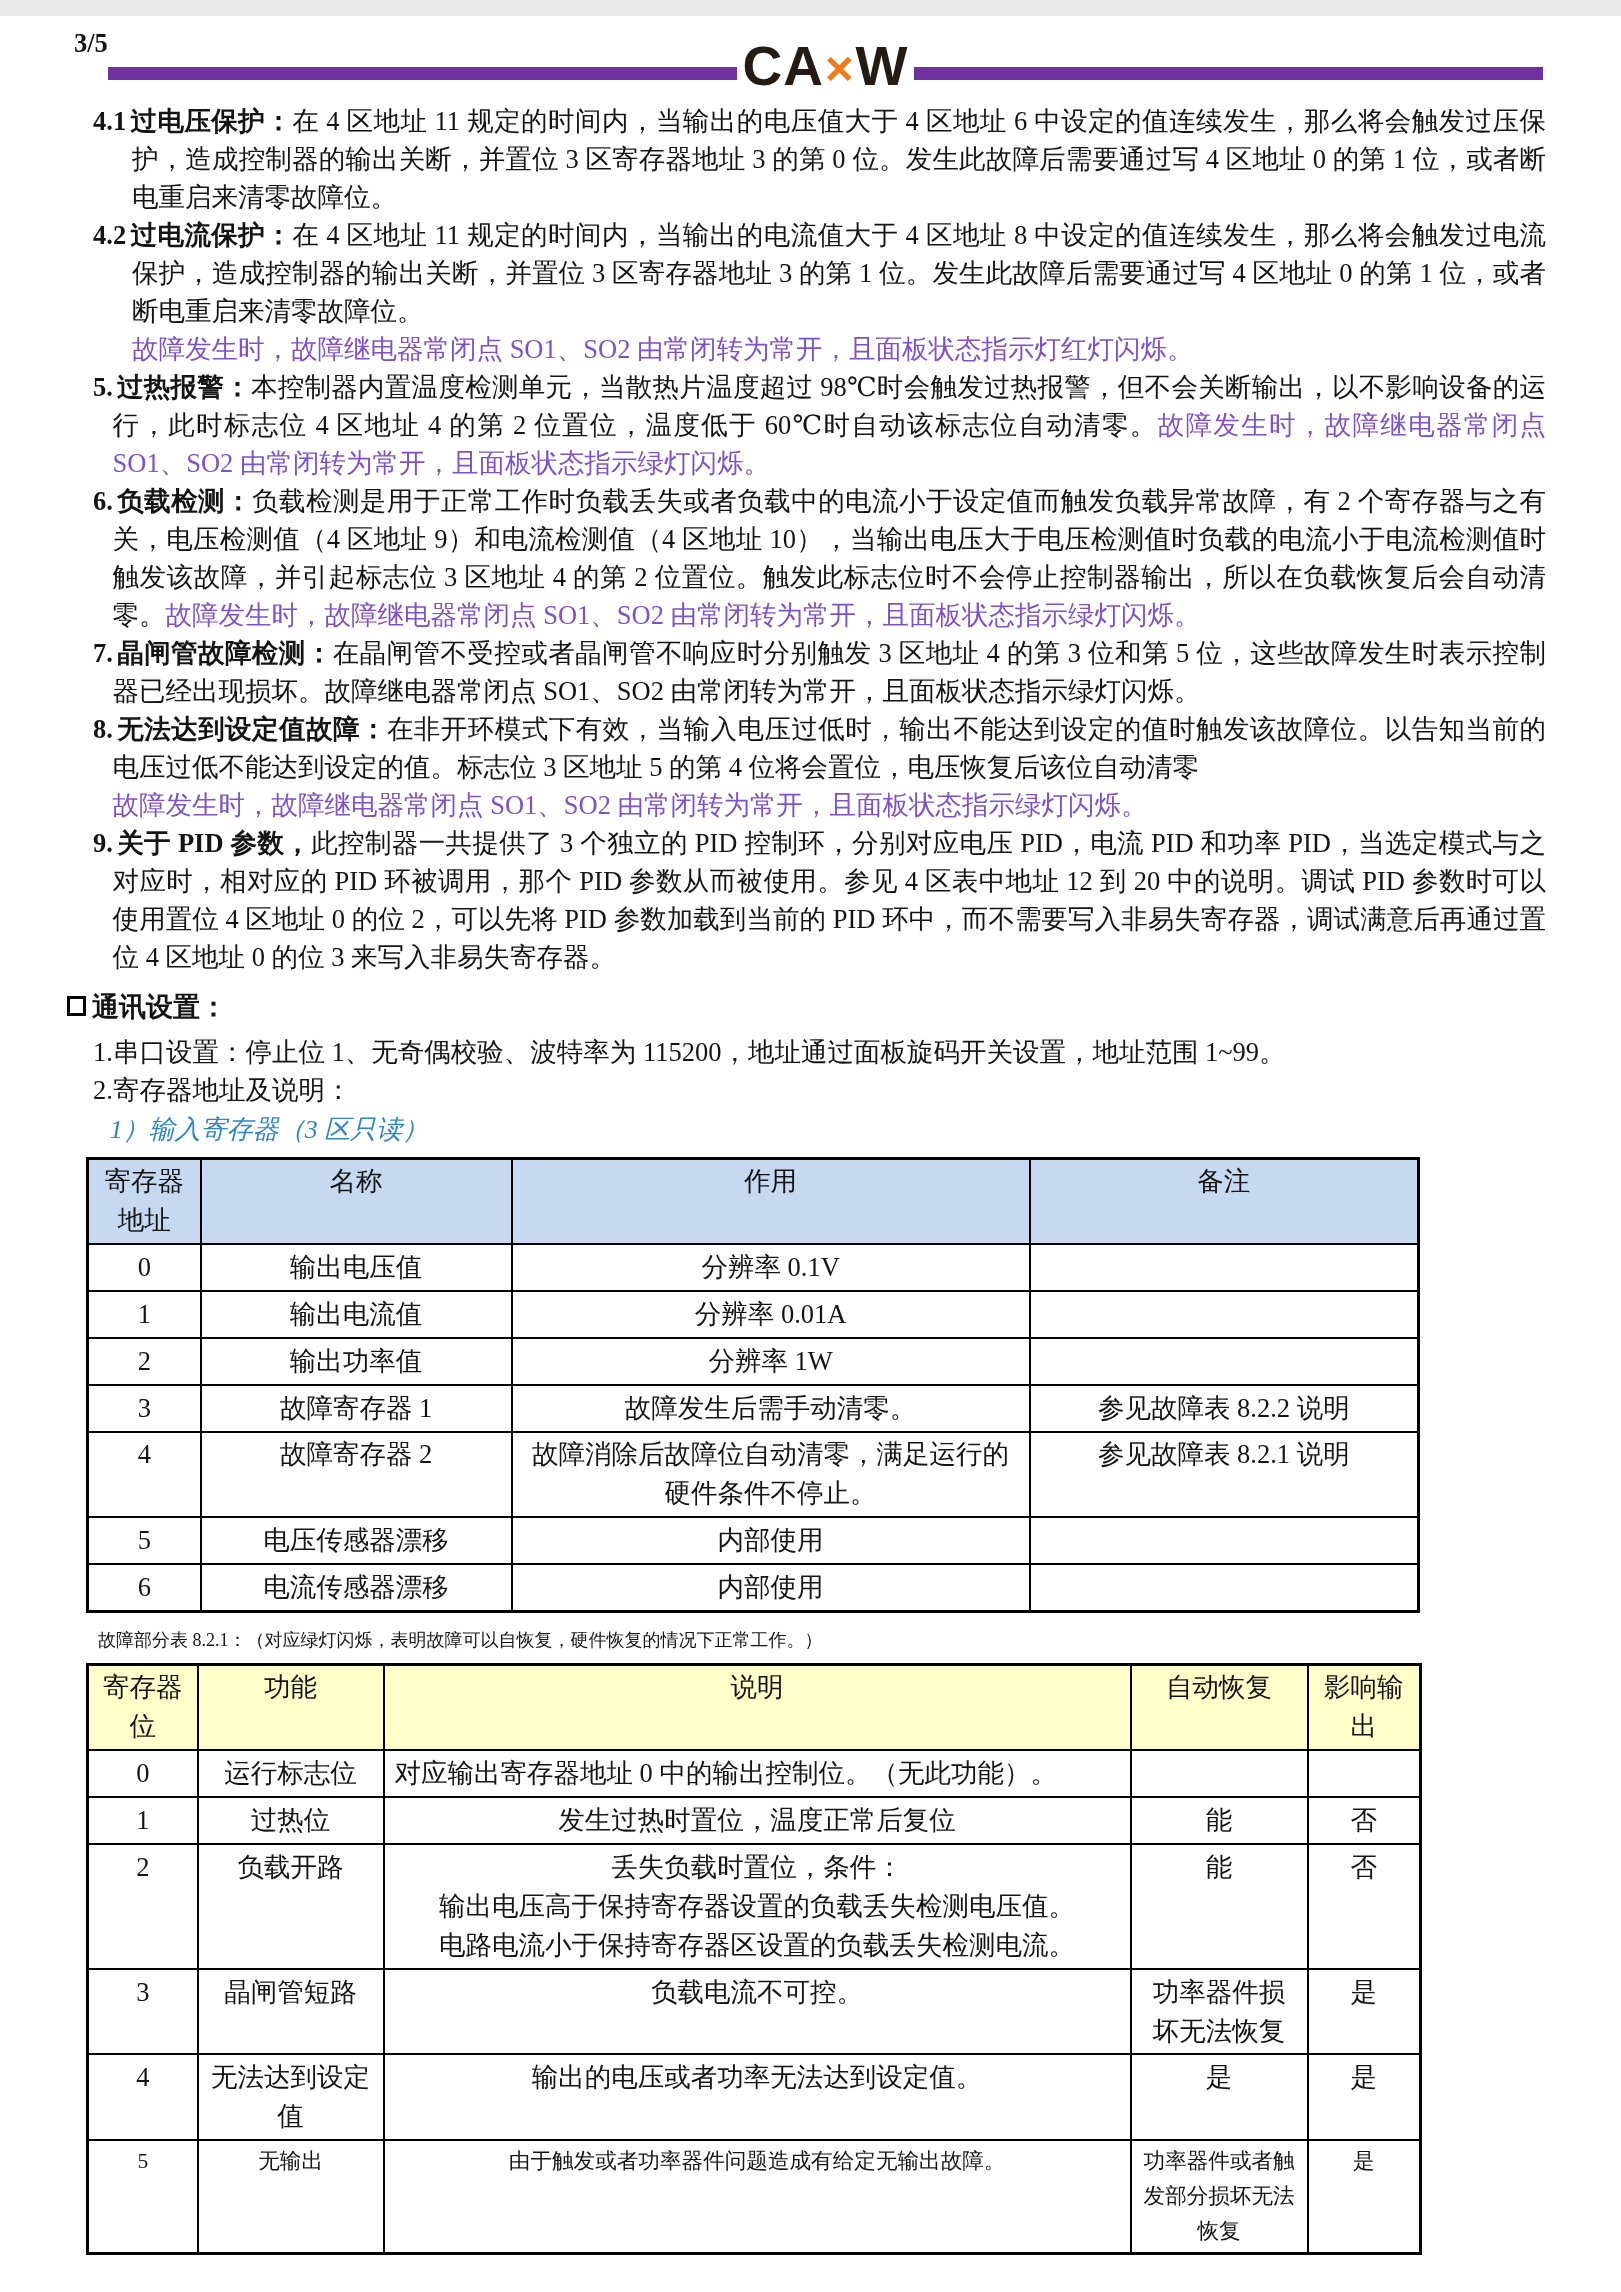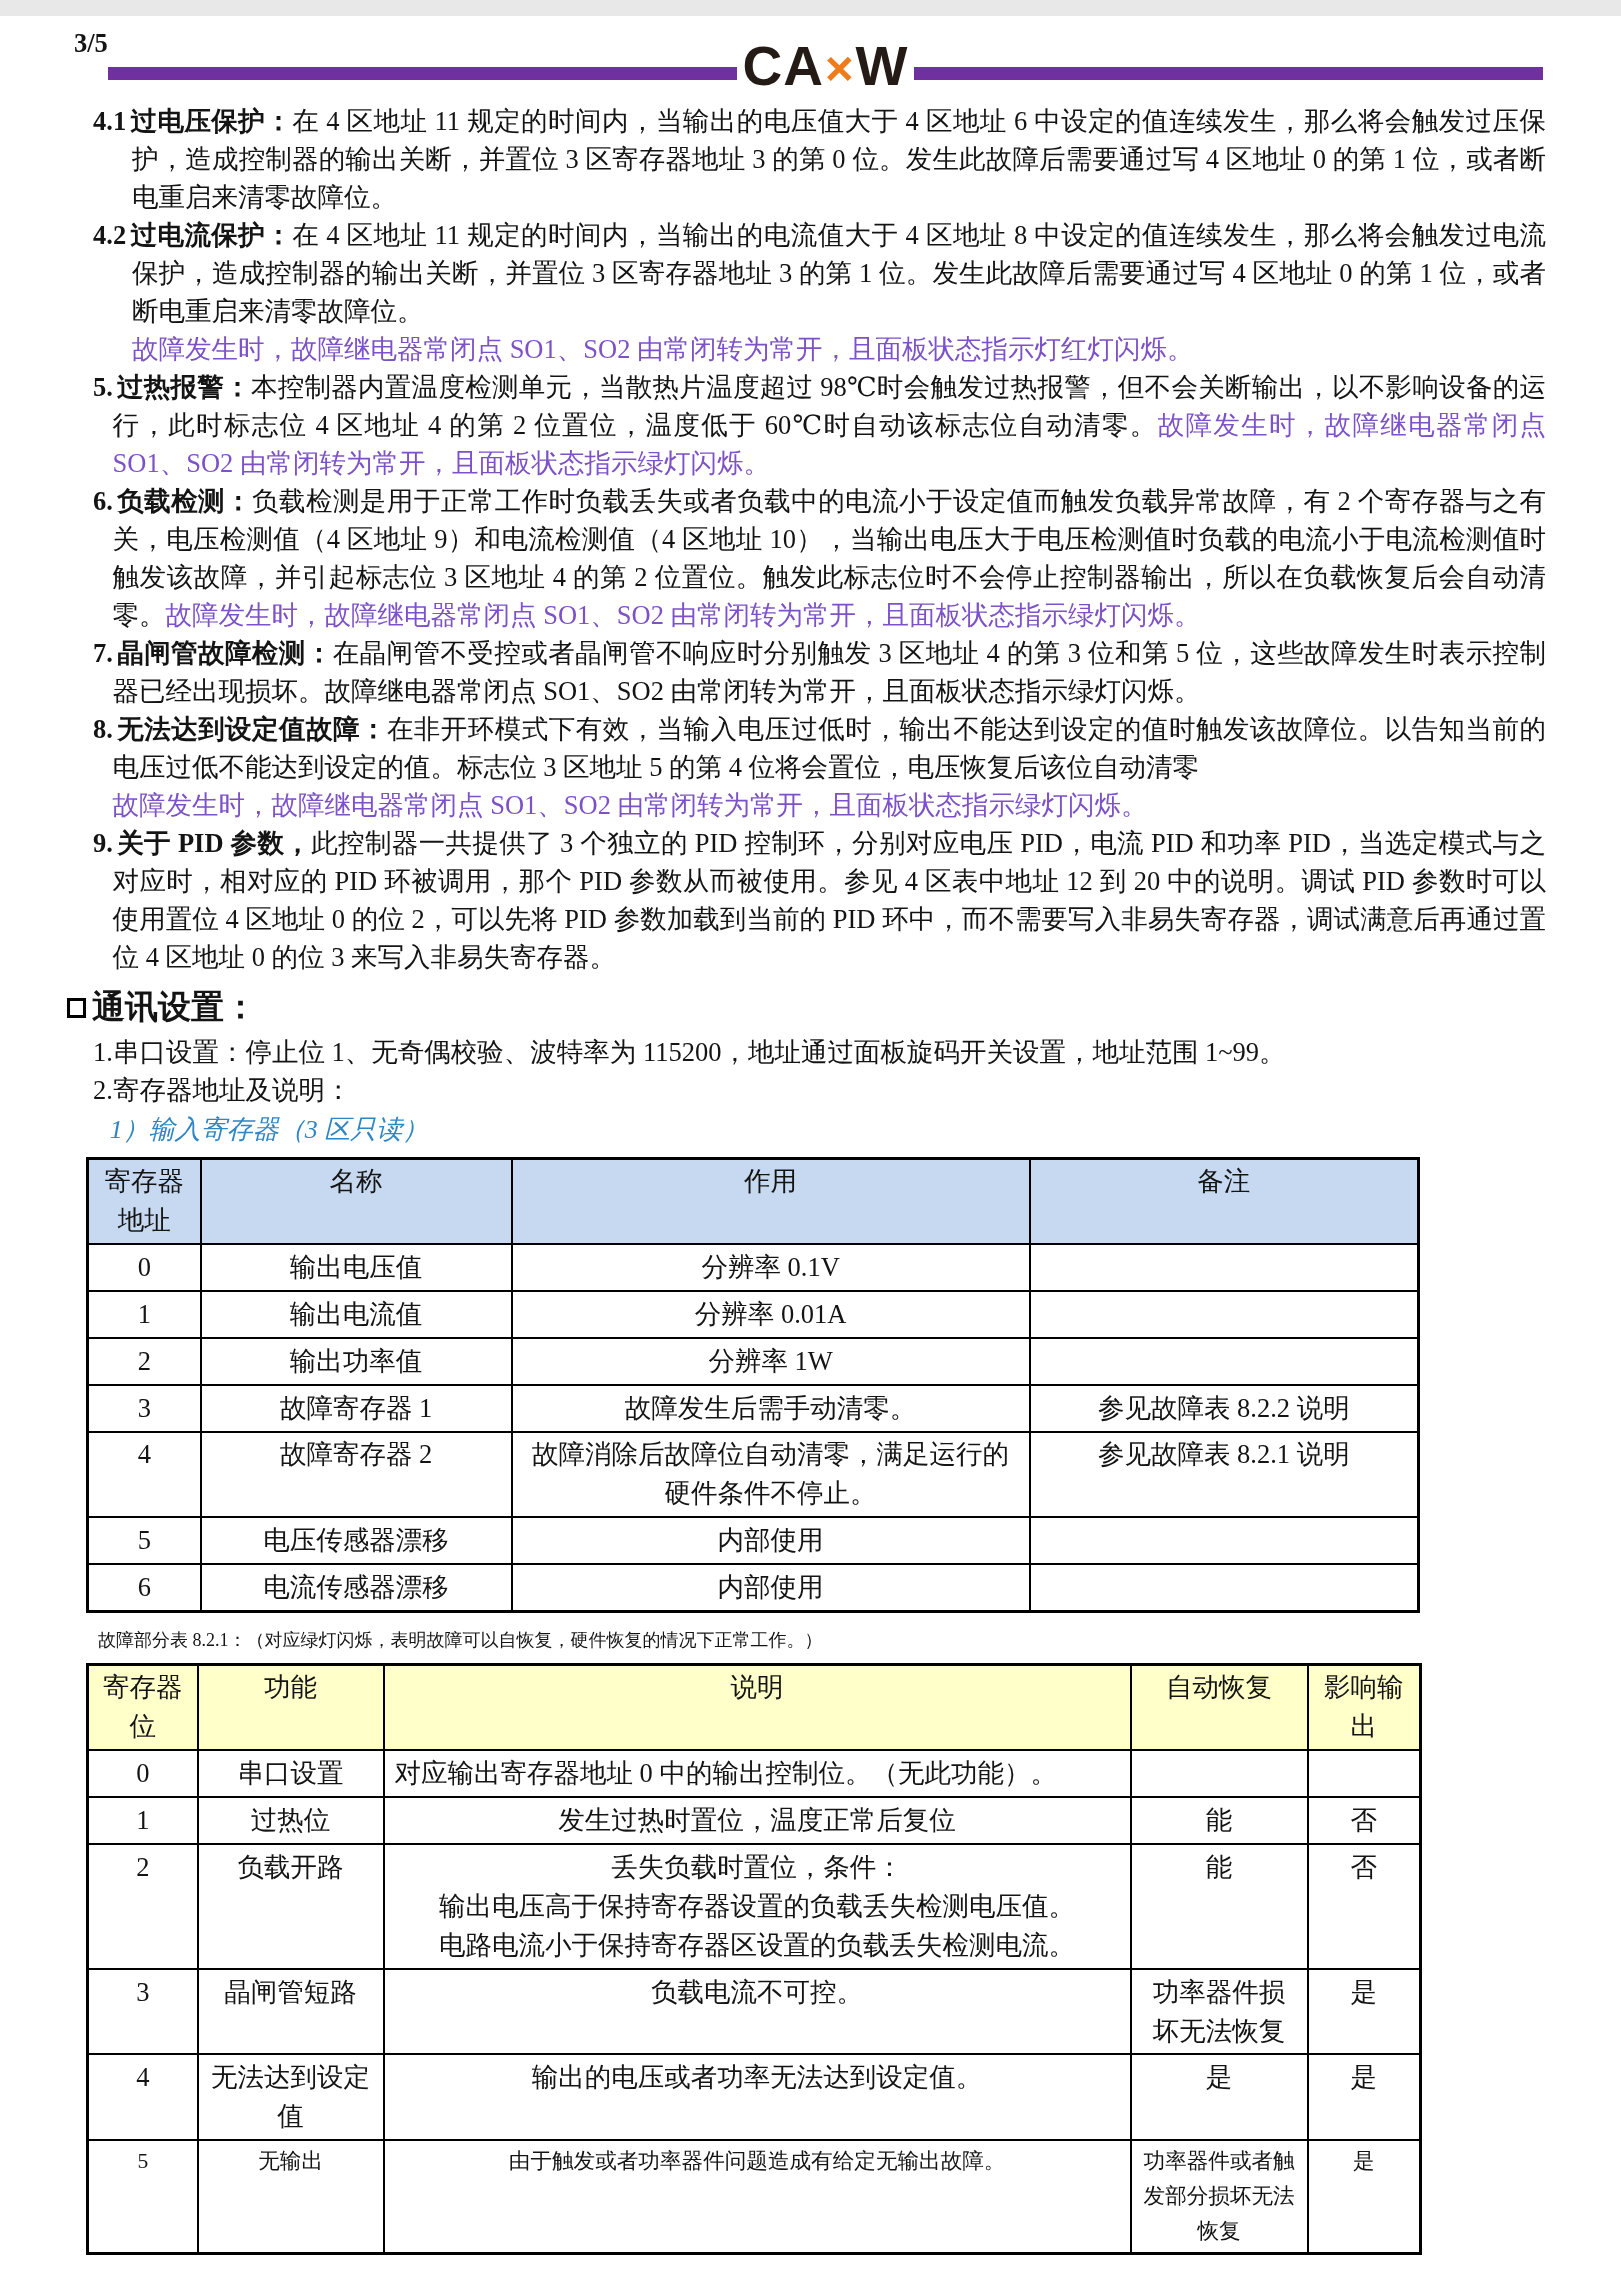--- a/index.html
+++ b/index.html
@@ -18,21 +18,21 @@
     position:absolute; top:86px; left:0; width:1621px;
     padding:0 75px 0 93px; font-size:26.5px; line-height:38px; text-align:justify;
   }
   .num-para { padding-left:39px; text-indent:-39px; }
   .num-para.tight { padding-left:19.6px; text-indent:-19.6px; }
   .marker { font-weight:bold; padding-right:3.9px; }
   .lab.b, .marker.reg { font-weight:bold; }
   .lab { font-weight:bold; }
   .lab.b { font-weight:bold; }
   .purple { color:var(--purple-text,#7d52c8); }
-  .comm-title { margin:7.8px 0 2px -26.5px; font-size:33px; font-weight:bold; line-height:47px; }
+  .comm-title { margin:7.8px 0 2px -26.5px; font-size:27px; font-weight:bold; line-height:47px; }
   .sq { display:inline-block; width:19.6px; height:19.6px; border:3.9px solid #000; margin-right:5.9px; }
   .comm-item { padding-left:24.5px; text-indent:-24.5px; }
   .blue-sub { color:var(--blue-heading,#2f86c4); margin:2px 0 7.8px 16.7px; font-size:26px;font-style:italic; }
   table { border-collapse:collapse; table-layout:fixed; margin-left:-6.9px; border:3.9px solid #000; text-align:center; }
   #t1 { width:1330px; }
   #t2 { width:1333px; }
   th, td {
     border:2px solid #000; border-top-width:2.9px; border-bottom-width:2.9px;
     padding:2.9px 9.8px; font-weight:normal; white-space:pre-line;
     line-height:39px; font-size:26.5px; vertical-align:top; text-align:center;
@@ -158,21 +158,21 @@
           <th>功能</th>
           <th>说明</th>
           <th>自动恢复</th>
           <th>影响输
 出</th>
         </tr>
       </thead>
       <tbody id="t2body">
           <tr>
             <td>0</td>
-            <td>串口设置</td>
+            <td>运行标志位</td>
             <td class="left">对应输出寄存器地址 0 中的输出控制位。（无此功能）。</td>
             <td></td>
             <td></td>
           </tr>
           <tr>
             <td>1</td>
             <td>过热位</td>
             <td>发生过热时置位，温度正常后复位</td>
             <td>能</td>
             <td>否</td>

